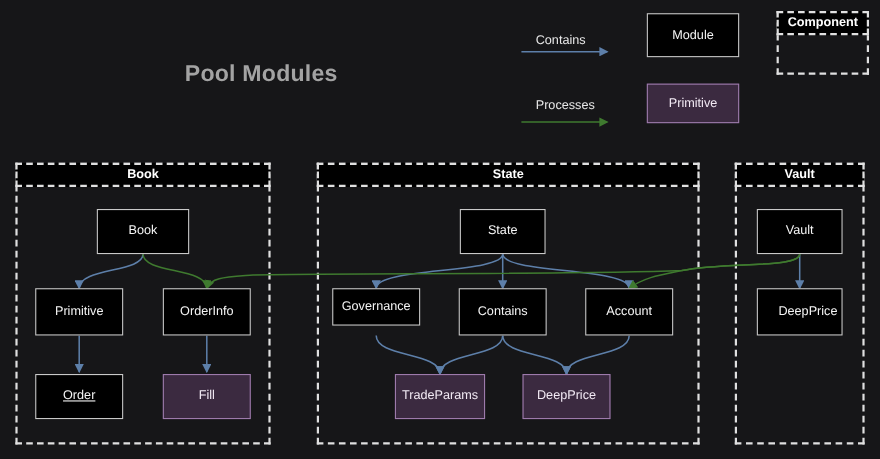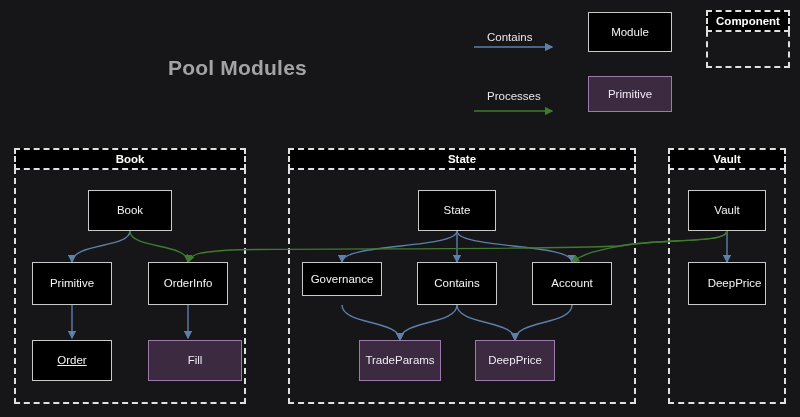--- a/index.html
+++ b/index.html
@@ -178,21 +178,21 @@
   </div>
   <div class="node module" style="left:32px; top:262px; width:80px; height:43px;">
     <span>Primitive</span>
   </div>
   <div class="node module" style="left:148px; top:262px; width:80px; height:43px;">
     <span>OrderInfo</span>
   </div>
   <div class="node module" style="left:32px; top:340px; width:80px; height:41px;text-decoration:underline;">
     <span>Order</span>
   </div>
-  <div class="node primitive" style="left:148px; top:340px; width:94px; height:41px;">
+  <div class="node primitive" style="left:148px; top:340px; width:80px; height:41px;">
     <span>Fill</span>
   </div>
 
   <div class="node module" style="left:418px; top:190px; width:78px; height:41px;">
     <span>State</span>
   </div>
   <div class="node module" style="left:302px; top:262px; width:80px; height:34px;">
     <span>Governance</span>
   </div>
   <div class="node module" style="left:417px; top:262px; width:80px; height:43px;">

